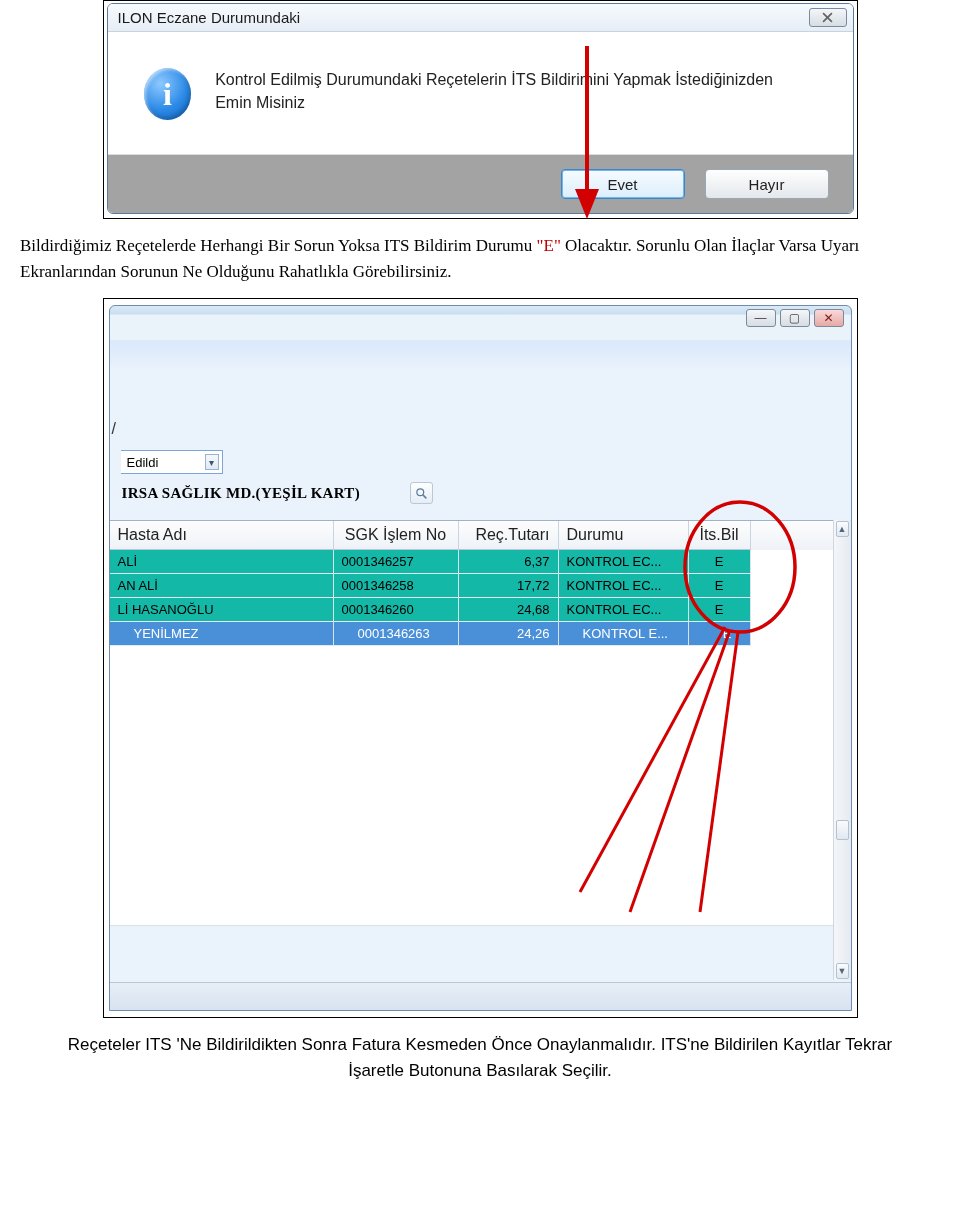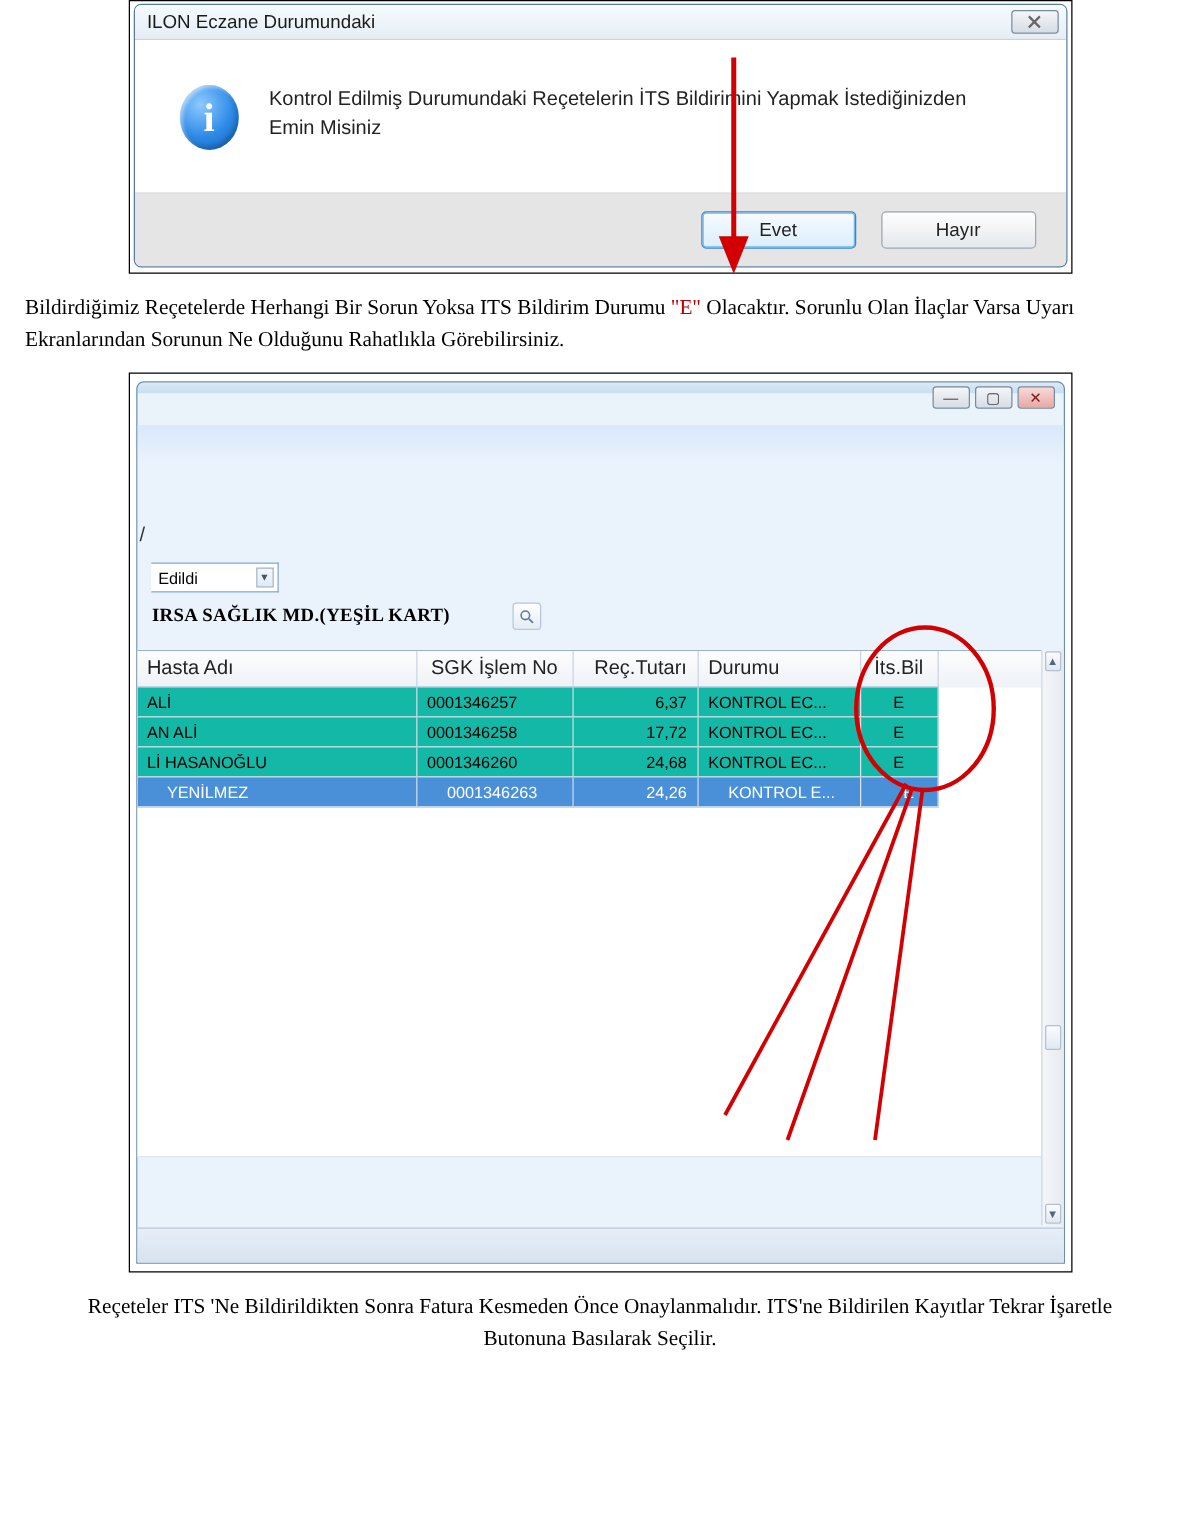--- a/index.html
+++ b/index.html
@@ -62,21 +62,21 @@
     width: 52px; height: 52px; border-radius: 50%;
     background: radial-gradient(circle at 35% 30%, #8ec9ff 0%, #2c8ae6 55%, #1266c4 100%);
     display: flex; align-items: center; justify-content: center;
     color: #fff; font-size: 32px; font-weight: bold;
     font-family: "Times New Roman", serif;
     box-shadow: inset -2px -3px 4px rgba(0,0,0,.2), inset 2px 2px 3px rgba(255,255,255,.5);
   }
   .msg-text { font-size: 16px; line-height: 1.45; color: #222; font-family: "Segoe UI", Tahoma, sans-serif; }
 
   .btn-row {
-    background: #e5e5e5;
+    background: #a3a3a3;
     border-top: 1px solid #ddd;
     padding: 14px 24px;
     display: flex; justify-content: flex-end; gap: 20px;
   }
   .win-btn {
     width: 124px; height: 30px;
     border: 1px solid #9aa8b6;
     border-radius: 4px;
     background: linear-gradient(#fefefe, #e4e8ec);
     font-size: 15px;
@@ -200,21 +200,21 @@
     border-top: 1px solid #b8c6d8;
   }
 
   
   .annot2 {
     position: absolute; top: 172px; left: 500px;
     width: 240px; height: 460px; pointer-events: none;
   }
   .annot2 svg { width:100%; height:100%; overflow: visible; }
 
-  .caption2 { margin: 14px auto 0; font-size: 17px; font-family: Liberation Serif, serif; line-height: 1.5; text-align: center; width: 830px; }
+  .caption2 { margin: 14px auto 0; font-size: 17px; font-family: Liberation Sans, sans-serif; line-height: 1.5; text-align: center; width: 830px; }
 </style>
 </head>
 <body>
 
 <div class="page">
 
   <div class="dialog-wrap">
     <div class="dialog">
       <div class="titlebar">
         <span class="title">ILON Eczane Durumundaki</span>

